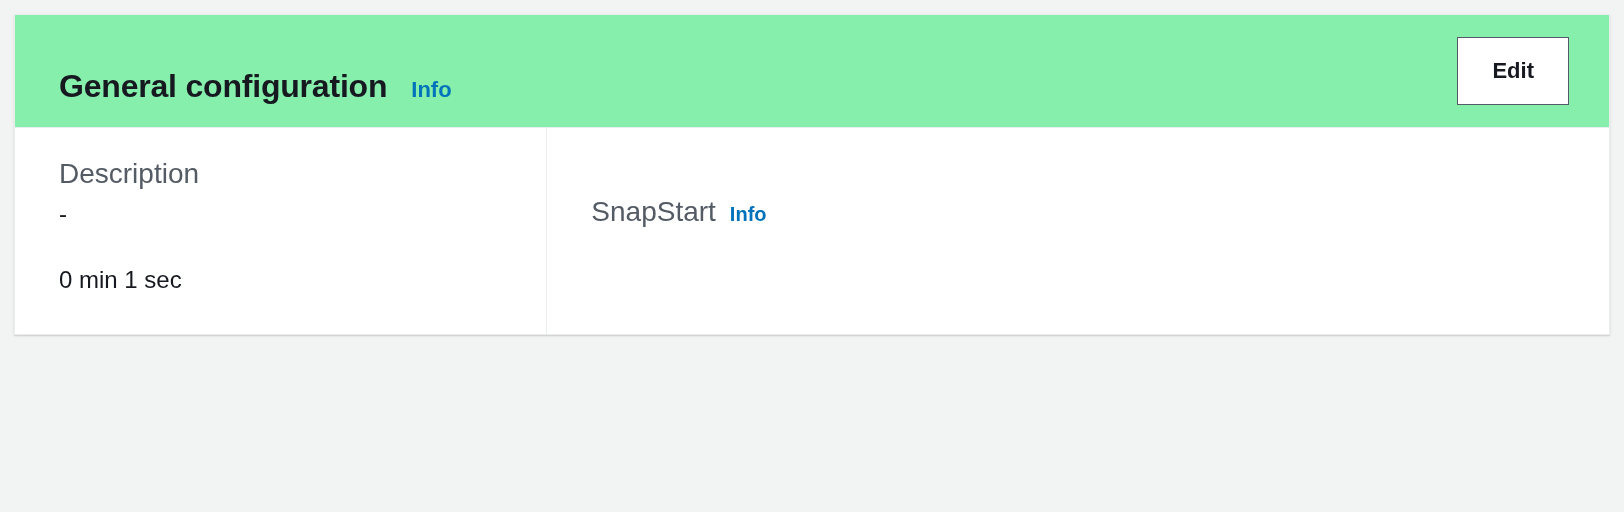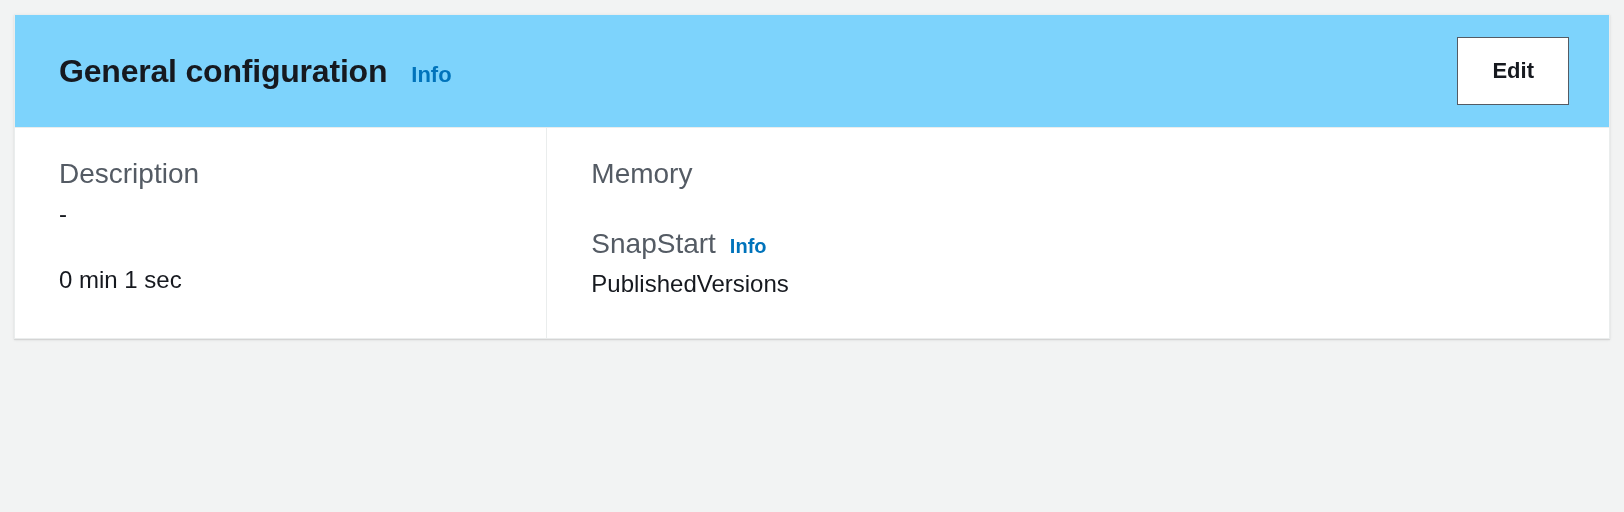--- a/index.html
+++ b/index.html
@@ -14,24 +14,24 @@
       width: 1624px;
       height: 512px;
     }
     .panel {
       background: #ffffff;
       border: 1px solid #eaeded;
       box-shadow: 0 1px 1px rgba(0,0,0,0.08), 0 1px 3px rgba(0,0,0,0.08);
     }
     .panel-header {
       display: flex;
-      align-items: center;
+      align-items: flex-end;
       justify-content: space-between;
       padding: 22px 40px 22px 44px;
-      background: #7dd3fc;
+      background: #86efac;
       border-bottom: 1px solid #eaeded;
     }
     .panel-header-left {
       display: flex;
       align-items: baseline;
       gap: 24px;
     }
     .panel-title {
       font-size: 32px;
       font-weight: 700;
@@ -111,27 +111,23 @@
         </div>
         <div class="field-value">-</div>
       </div>
       <div class="field">
         <div class="field-value">0  min   1  sec</div>
       </div>
     </div>
 
     <div class="col col-divider">
       <div class="field">
-        <div class="field-label-row">
-          <div class="field-label">Memory</div>
-        </div>
       </div>
       <div class="field">
         <div class="field-label-row">
           <div class="field-label">SnapStart</div>
           <a class="info-link-small">Info</a>
         </div>
-        <div class="field-value">PublishedVersions</div>
       </div>
     </div>
 
   </div>
 </div>
 
 </body></html>

